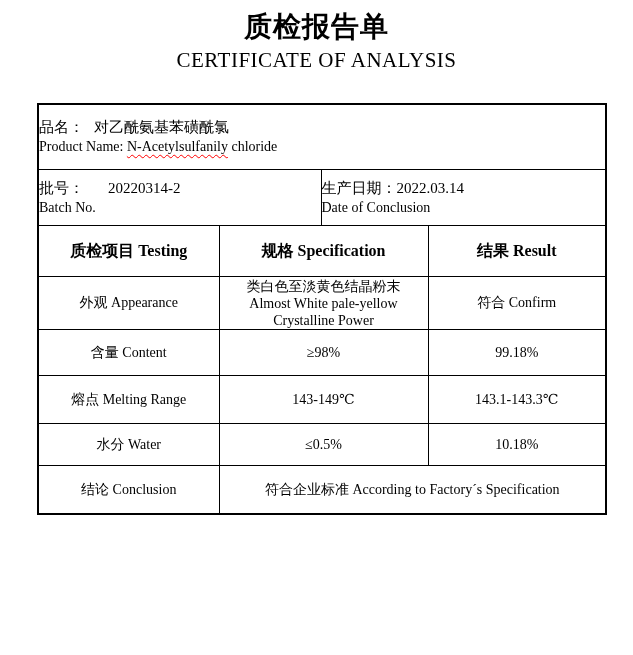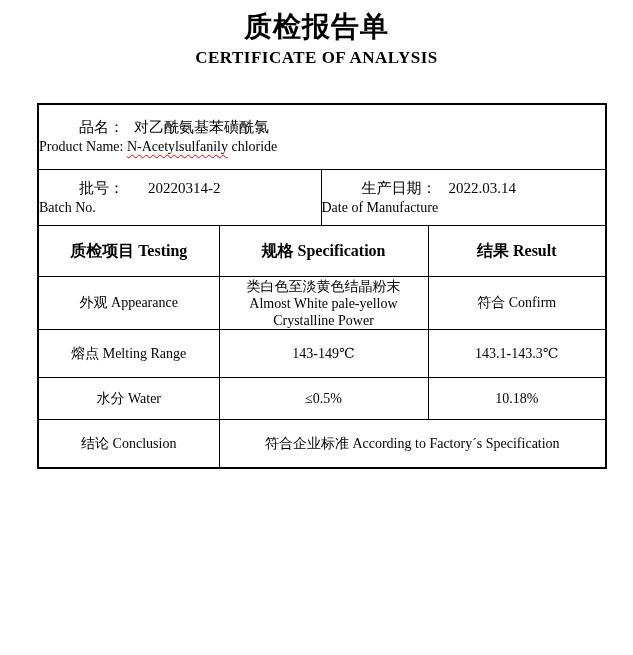--- a/index.html
+++ b/index.html
@@ -18,22 +18,22 @@
   .title-zh {
     margin: 8px 0 2px 0;
     text-align: center;
     font-size: 28px;
     font-weight: bold;
     letter-spacing: 1px;
   }
   .title-en {
     margin: 2px 0 0 0;
     text-align: center;
-    font-size: 17px;
-    font-weight: bold;
+    font-size: 21px;
+    font-weight: normal;
     letter-spacing: 0.5px;
   }
   table.cert {
     position: absolute;
     left: 37px;
     top: 103px;
     width: 568px;
     border-collapse: collapse;
     table-layout: fixed;
     border: 2px solid #000;
@@ -54,21 +54,21 @@
   tr.h47 td { height: 47px; }
   tr.h41 td { height: 41px; }
 
   td.info-cell {
     vertical-align: middle;
     padding: 3px 8px;
     font-size: 15px;
     line-height: 20px;
   }
   .en-line { font-size: 14px; }
-  .zh-line { font-size: 15px; padding-left: 40px; }
+  .zh-line { font-size: 15px; }
 
   td.center-cell {
     text-align: center;
     vertical-align: middle;
     font-size: 14px;
   }
   td.hdr-cell {
     text-align: center;
     vertical-align: middle;
     font-size: 16px;
@@ -79,21 +79,21 @@
   .misspell {
     text-decoration-line: underline;
     text-decoration-style: wavy;
     text-decoration-color: #ff0000;
     text-decoration-thickness: 1px;
     text-underline-offset: 3px;
     text-align: right;
   }
   
   .g10 { margin-left: 10px; }
-  .g12 { margin-left: 12px; font-family: Liberation Serif, serif; }
+  .g12 { margin-left: 0; font-family: Liberation Serif, serif; }
   .g14 { margin-left: 14px; }
   .g16 { margin-left: 16px; }
   .g24 { margin-left: 24px; }
 </style>
 </head>
 <body>
 
 <h1 class="title-zh">质检报告单</h1>
 <h2 class="title-en">CERTIFICATE OF ANALYSIS</h2>
 
@@ -121,40 +121,45 @@
     <td colspan="2" class="info-cell">
       <div class="zh-line">
         <span>批号：</span><span class="g24">20220314-2</span>
       </div>
       <div class="en-line">Batch No.</div>
     </td>
     <td colspan="2" class="info-cell">
       <div class="zh-line">
         <span>生产日期：</span><span class="g12">2022.03.14</span>
       </div>
-      <div class="en-line">Date of Manufacture</div>
+      <div class="en-line">Date of Conclusion</div>
     </td>
   </tr>
 
 
 
   <tr class="h50">
     <td class="hdr-cell">质检项目 Testing</td>
     <td colspan="2" class="hdr-cell">规格 Specification</td>
     <td class="hdr-cell">结果 Result</td>
   </tr>
 
   <tr class="h52">
     <td class="center-cell">外观 Appearance</td>
     <td colspan="2" class="center-cell pre">类白色至淡黄色结晶粉末
 Almost White pale-yellow
 Crystalline Power</td>
     <td class="center-cell">符合 Confirm</td>
   </tr>
 
+  <tr class="h45">
+    <td class="center-cell">含量 Content</td>
+    <td colspan="2" class="center-cell">≥98%</td>
+    <td class="center-cell">99.18%</td>
+  </tr>
 
   <tr class="h47">
     <td class="center-cell">熔点 Melting Range</td>
     <td colspan="2" class="center-cell">143-149℃</td>
     <td class="center-cell">143.1-143.3℃</td>
   </tr>
 
   <tr class="h41">
     <td class="center-cell">水分 Water</td>
     <td colspan="2" class="center-cell">≤0.5%</td>

